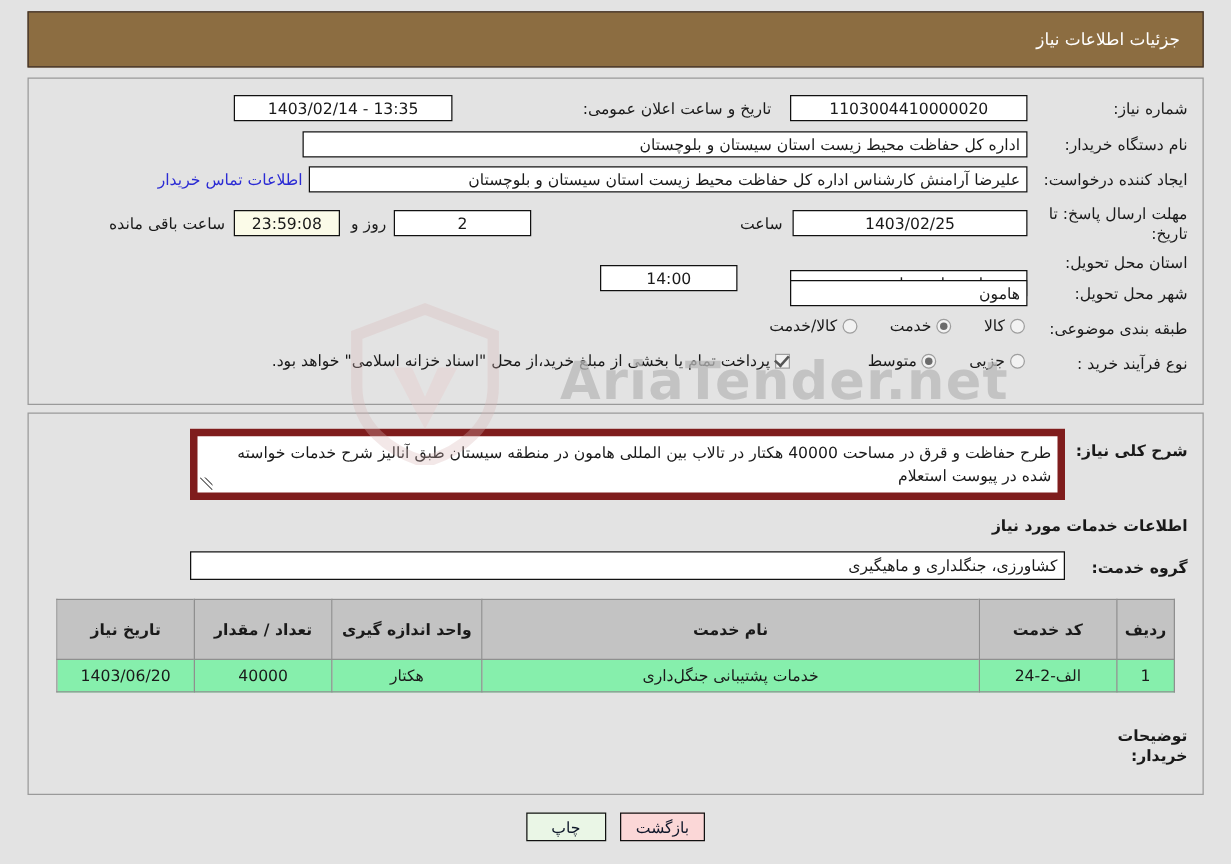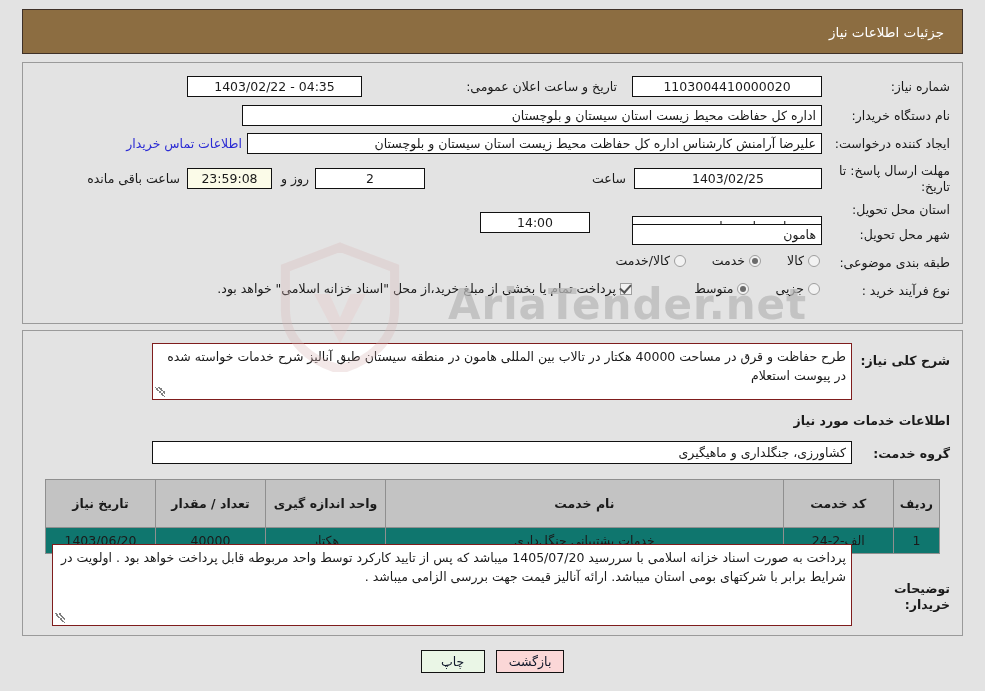--- a/index.html
+++ b/index.html
@@ -121,21 +121,21 @@
     left: 1px; top: -2px;
     width: 5px; height: 9px;
     border: solid #555;
     border-width: 0 2px 2px 0;
     transform: rotate(42deg);
   }
 
   
   .ta {
     background: #ffffff;
-    border: 1px solid #7f1d1d;
+    border: 6px solid #7f1d1d;
     font-size: 12.5px;
     color: #1a1a1a;
     padding: 3px 5px 0 5px;
     line-height: 1.55;
     text-align: right;
     overflow: hidden;
     position: relative;
   }
   .ta::after {
     content: "";
@@ -167,21 +167,21 @@
   table.items th {
     background: #c3c3c3;
     border: 1px solid #8f8f8f;
     font-weight: bold;
     height: 25px;
     padding: 16px 6px;
     text-align: center;
     white-space: nowrap;
   }
   table.items td {
-    background: #0f766e;
+    background: #86efac;
     border: 1px solid #8f8f8f;
     height: 26px;
     padding: 2px 6px;
     text-align: center;
     white-space: nowrap;
   }
 
   
   .btnbar {
     position: absolute;
@@ -237,21 +237,21 @@
 <div class="page-header">
   <span class="title">جزئیات اطلاعات نیاز</span>
 </div>
 
 <div class="panel" id="panel-main">
 
   <div class="lbl-right" style="right:12px; top:16px; width:120px;">شماره نیاز:</div>
   <div class="fld" style="position:absolute; right:140px; top:13px; width:190px;">1103004410000020</div>
 
   <div class="lbl" style="position:absolute; right:345px; top:16px;">تاریخ و ساعت اعلان عمومی:</div>
-  <div class="fld" style="position:absolute; right:600px; top:13px; width:175px;">04:35 - 1403/02/22</div>
+  <div class="fld" style="position:absolute; right:600px; top:13px; width:175px;">13:35 - 1403/02/14</div>
 
   <div class="lbl-right" style="right:12px; top:45px; width:120px;">نام دستگاه خریدار:</div>
   <div class="fld rtl-start" style="position:absolute; right:140px; top:42px; width:580px;">اداره کل حفاظت محیط زیست استان سیستان و بلوچستان</div>
 
   <div class="lbl-right" style="right:12px; top:73px; width:120px;">ایجاد کننده درخواست:</div>
   <div class="fld rtl-start" style="position:absolute; right:140px; top:70px; width:575px;">علیرضا آرامنش کارشناس اداره کل حفاظت محیط زیست استان سیستان و بلوچستان</div>
   <a class="link" style="position:absolute; right:720px; top:73px;">اطلاعات تماس خریدار</a>
 
   <div class="lbl-right" style="right:12px; top:100px; width:120px;">مهلت ارسال پاسخ: تا تاریخ:</div>
   <div class="fld" style="position:absolute; right:140px; top:105px; width:188px;">1403/02/25</div>
@@ -332,21 +332,20 @@
         <td>الف-2-24</td>
         <td>خدمات پشتیبانی جنگل‌داری</td>
         <td>هکتار</td>
         <td>40000</td>
         <td>1403/06/20</td>
       </tr>
     </tbody>
   </table>
 
   <div class="lbl-right bold-lbl" style="right:12px; top:250px; width:95px;">توضیحات خریدار:</div>
-  <div class="ta" style="position:absolute; right:110px; top:213px; width:800px; height:82px;">پرداخت به صورت اسناد خزانه اسلامی با سررسید 1405/07/20 میباشد که پس از تایید کارکرد توسط واحد مربوطه قابل پرداخت خواهد بود . اولویت در شرایط برابر با شرکتهای بومی استان میباشد. ارائه آنالیز قیمت جهت بررسی الزامی میباشد .</div>
 </div>
 
 <div class="btnbar">
   <button class="btn back">بازگشت</button>
   <button class="btn print">چاپ</button>
 </div>
 
 <div class="watermark">
   <svg class="wm-shield" viewBox="0 0 100 100">
     <path d="M50 4 L92 20 L92 52 C92 76 72 92 50 98 C28 92 8 76 8 52 L8 20 Z" fill="none" stroke="#d9b6b6" stroke-width="7"></path>

